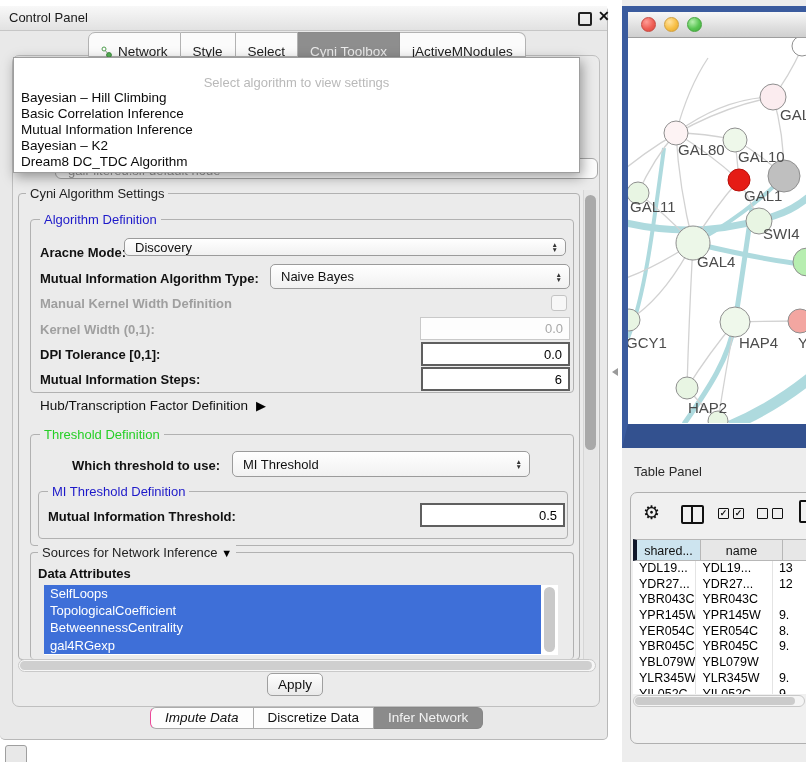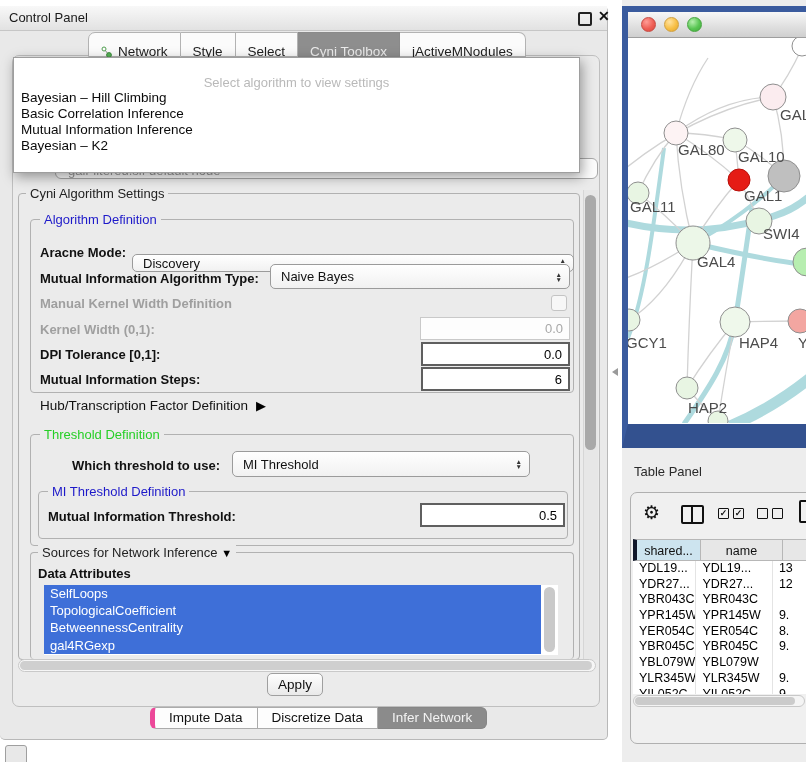--- a/index.html
+++ b/index.html
@@ -69,21 +69,21 @@
   .attr-item{height:17.2px;line-height:17.2px;background:#3e6fd8;color:#fff;font-size:13px;
       padding-left:6px;margin-right:17px;white-space:nowrap;}
   #lscroll{position:absolute;right:3px;top:2px;width:11px;height:65px;background:#c9c9c9;border-radius:6px;z-index:4;}
   
   #apply{left:267px;top:673px;width:56px;height:23px;background:linear-gradient(#fefefe,#e9e9e9);
       border:1px solid #9f9f9f;border-radius:5px;font-size:13.5px;display:flex;align-items:center;
       justify-content:center;z-index:3;color:#111;box-sizing:border-box;}
   #bottom-tabs{left:150px;top:707px;height:22px;display:flex;z-index:6;}
   .btab{padding:2px 14px 3px;font-size:13.5px;background:#fdfdfd;border:1px solid #ababab;border-left:none;
       display:flex;align-items:center;white-space:nowrap;color:#111;}
-  .btab:first-child{border-left:5px solid #ec4899;border-radius:6px 0 0 6px;}
+  .btab:first-child{border-left:1px solid #ec4899;border-radius:6px 0 0 6px;font-style:italic;}
   .btab:last-child{border-radius:0 6px 6px 0;}
   .btab.sel{background:#8b8b8b;color:#f3f3f3;border-color:#868686;}
   #divider-arrow{left:612px;top:368px;width:0;height:0;border-top:4px solid transparent;
       border-bottom:4px solid transparent;border-right:6px solid #9a9a9a;}
   
   #net{left:622px;top:6px;width:184px;height:442px;background:#fff;box-sizing:border-box;
       border-left:6px solid #3a5b9e;border-top:6px solid #3a5b9e;border-bottom:24px solid #33518f;}
   #net-titlebar{height:26px;background:linear-gradient(#f7f7f7,#cfcfcf);border-bottom:1px solid #9e9e9e;
       display:flex;align-items:center;padding-left:13px;gap:8px;box-sizing:border-box;}
   .light{width:15px;height:15px;border-radius:50%;box-sizing:border-box;}
@@ -155,37 +155,38 @@
 
 <div class="abs" id="net-selector">galFiltered.sif default node</div>
 
 <div class="abs" id="popup">
   <div id="popup-ph">Select algorithm to view settings</div>
   <div id="popup-list">
       <div class="popup-item">Bayesian – Hill Climbing</div>
       <div class="popup-item">Basic Correlation Inference</div>
       <div class="popup-item">Mutual Information Inference</div>
       <div class="popup-item">Bayesian – K2</div>
+      <div class="popup-item">Dream8 DC_TDC Algorithm</div>
     </div>
 </div>
 
 <div class="abs" id="vscroll"></div>
 <div class="abs" id="vthumb"></div>
 <div class="abs" id="hscroll">
     <div id="hthumb"></div>
   </div>
 
 <div class="group" style="left:18px;top:193px;width:560px;height:465px;"></div>
 <div class="legend" style="left:26px;top:186px;">Cyni Algorithm Settings</div>
 
 <div class="group" style="left:30px;top:219px;width:542px;height:172px;"></div>
 <div class="legend blue" style="left:40px;top:212px;">Algorithm Definition</div>
 
 <div class="flabel" style="left:40px;top:245px;">Aracne Mode:</div>
-<div class="combo" style="left:132px;top:238px;width:442px;height:18px;margin-top:16px;">
+<div class="combo" style="left:124px;top:238px;width:442px;height:18px;">
   <span>Discovery</span>
   <span class="arrows">
       <span>▲</span>
       <span>▼</span>
     </span>
 </div>
 
 <div class="flabel" style="left:40px;top:271px;">Mutual Information Algorithm Type:</div>
 <div class="combo" style="left:270px;top:264px;width:300px;height:25px;">
   <span>Naive Bayes</span>

